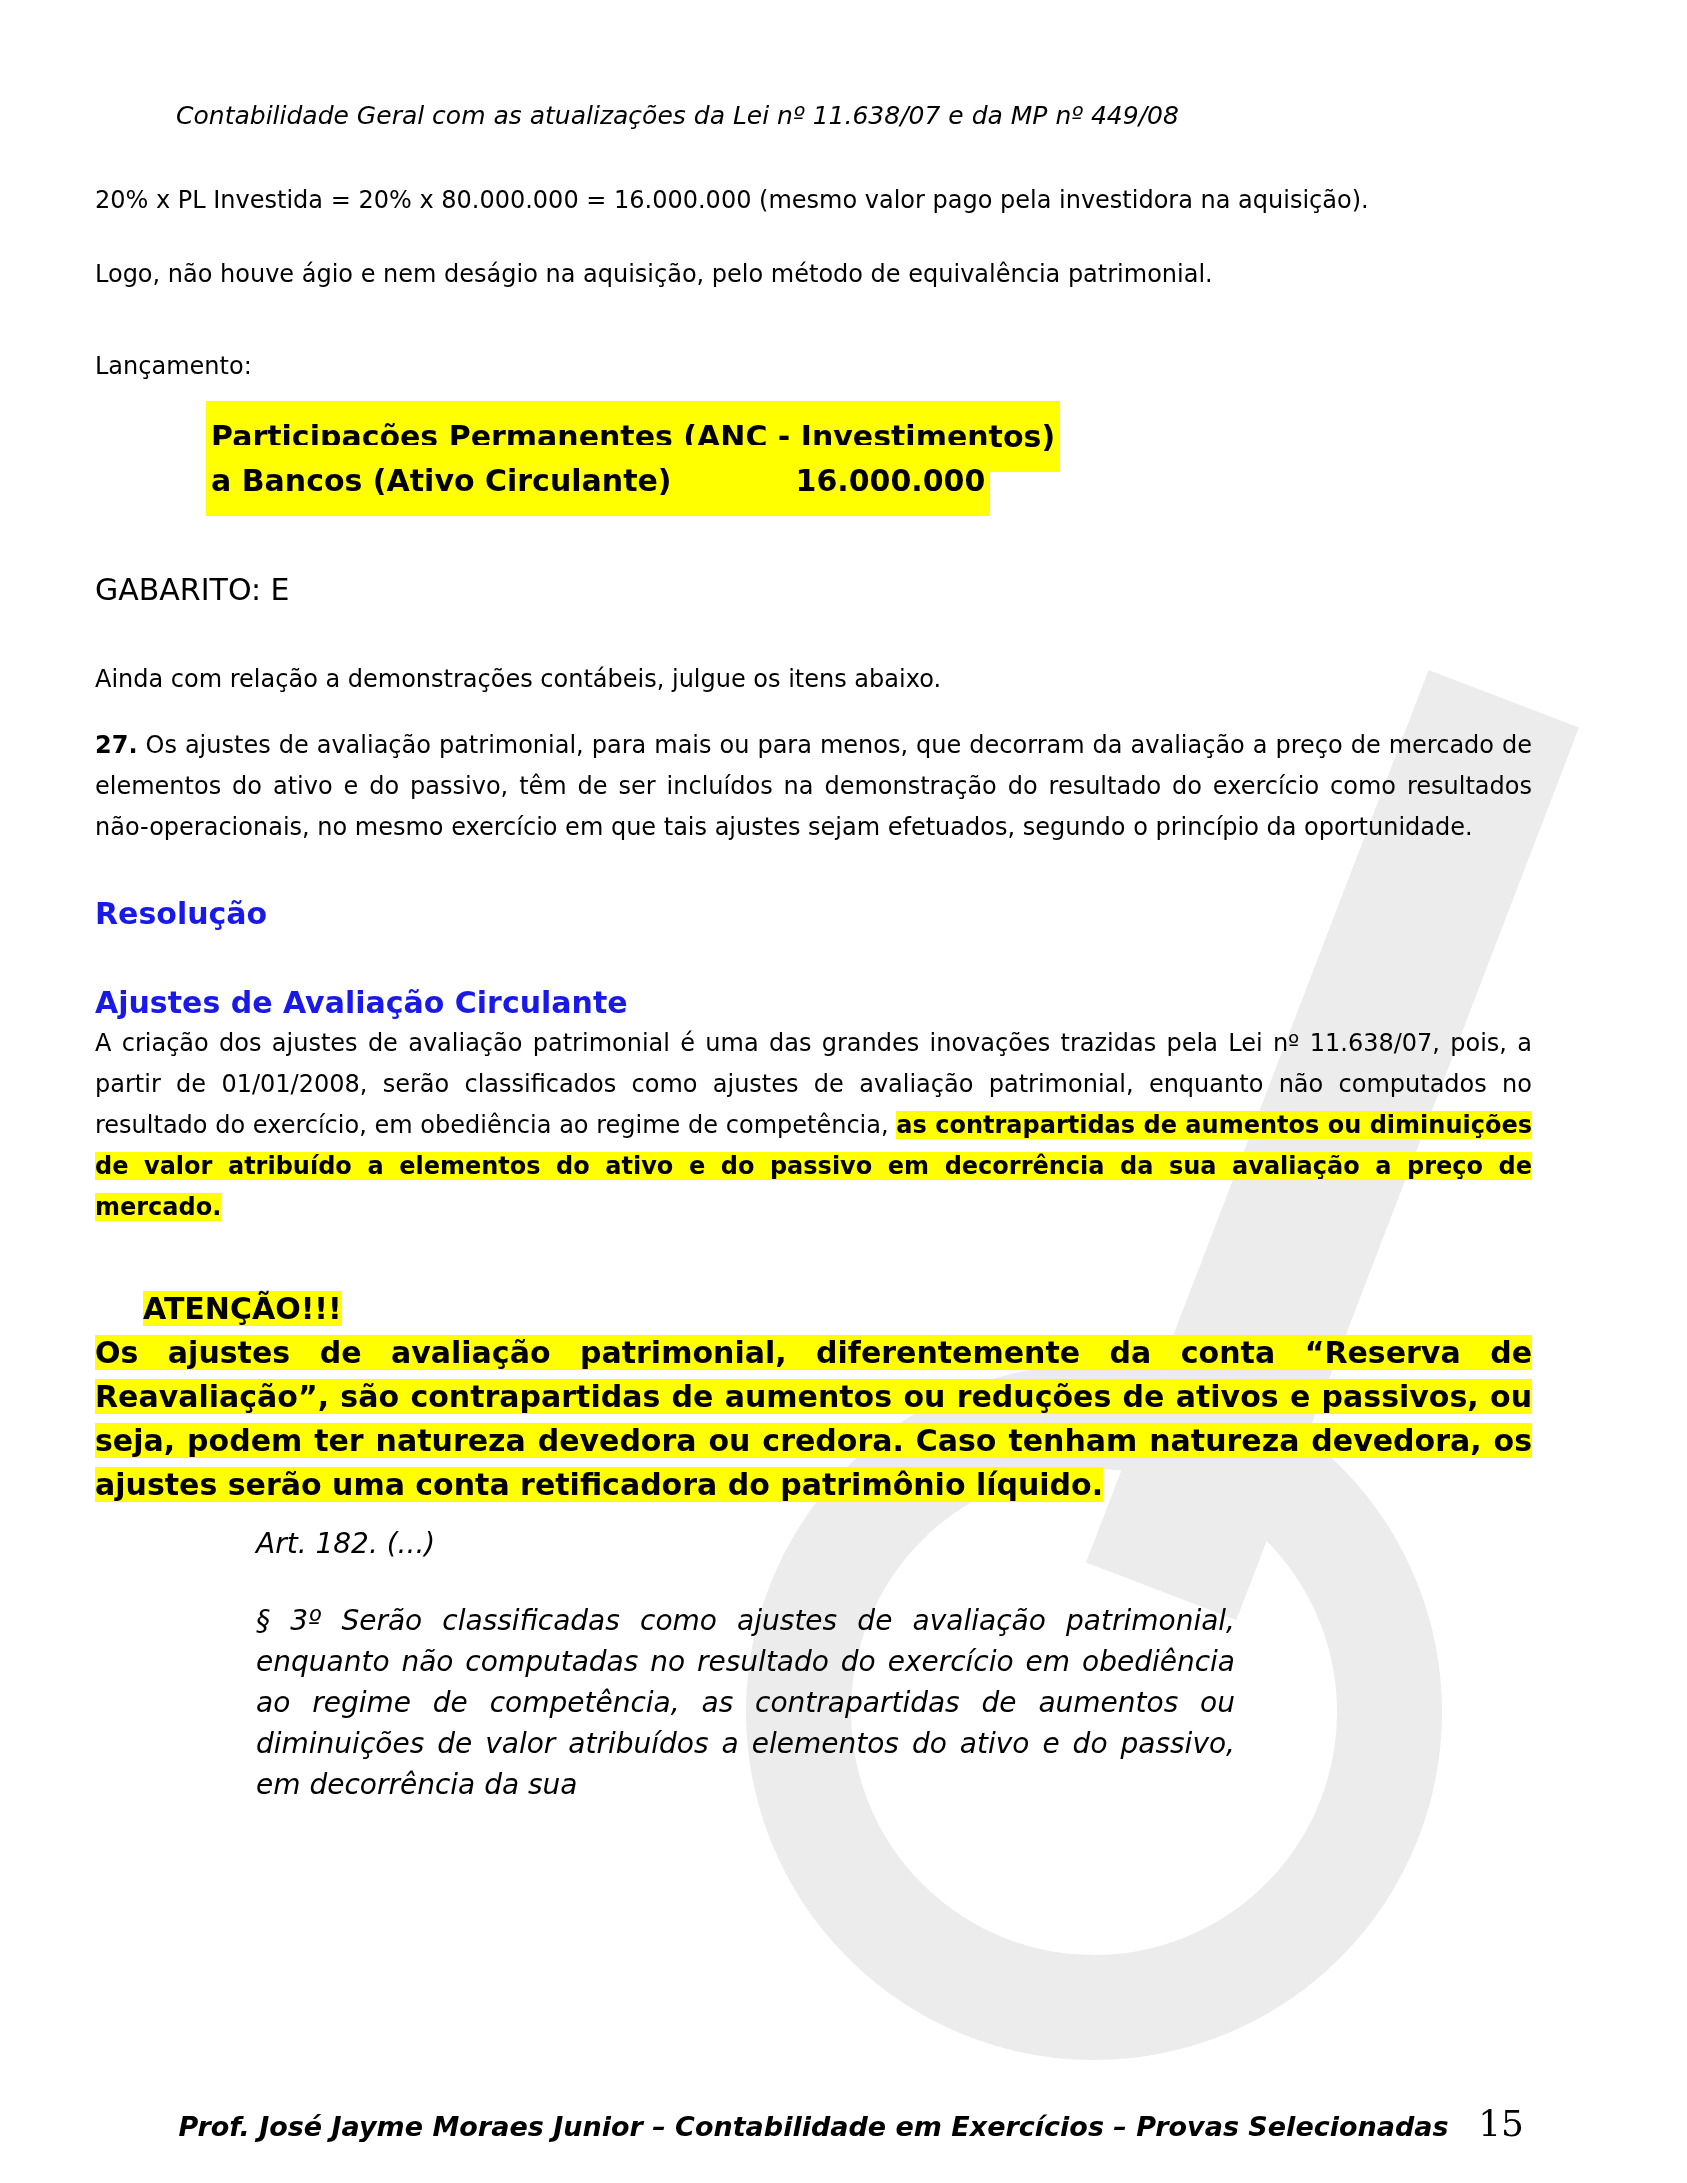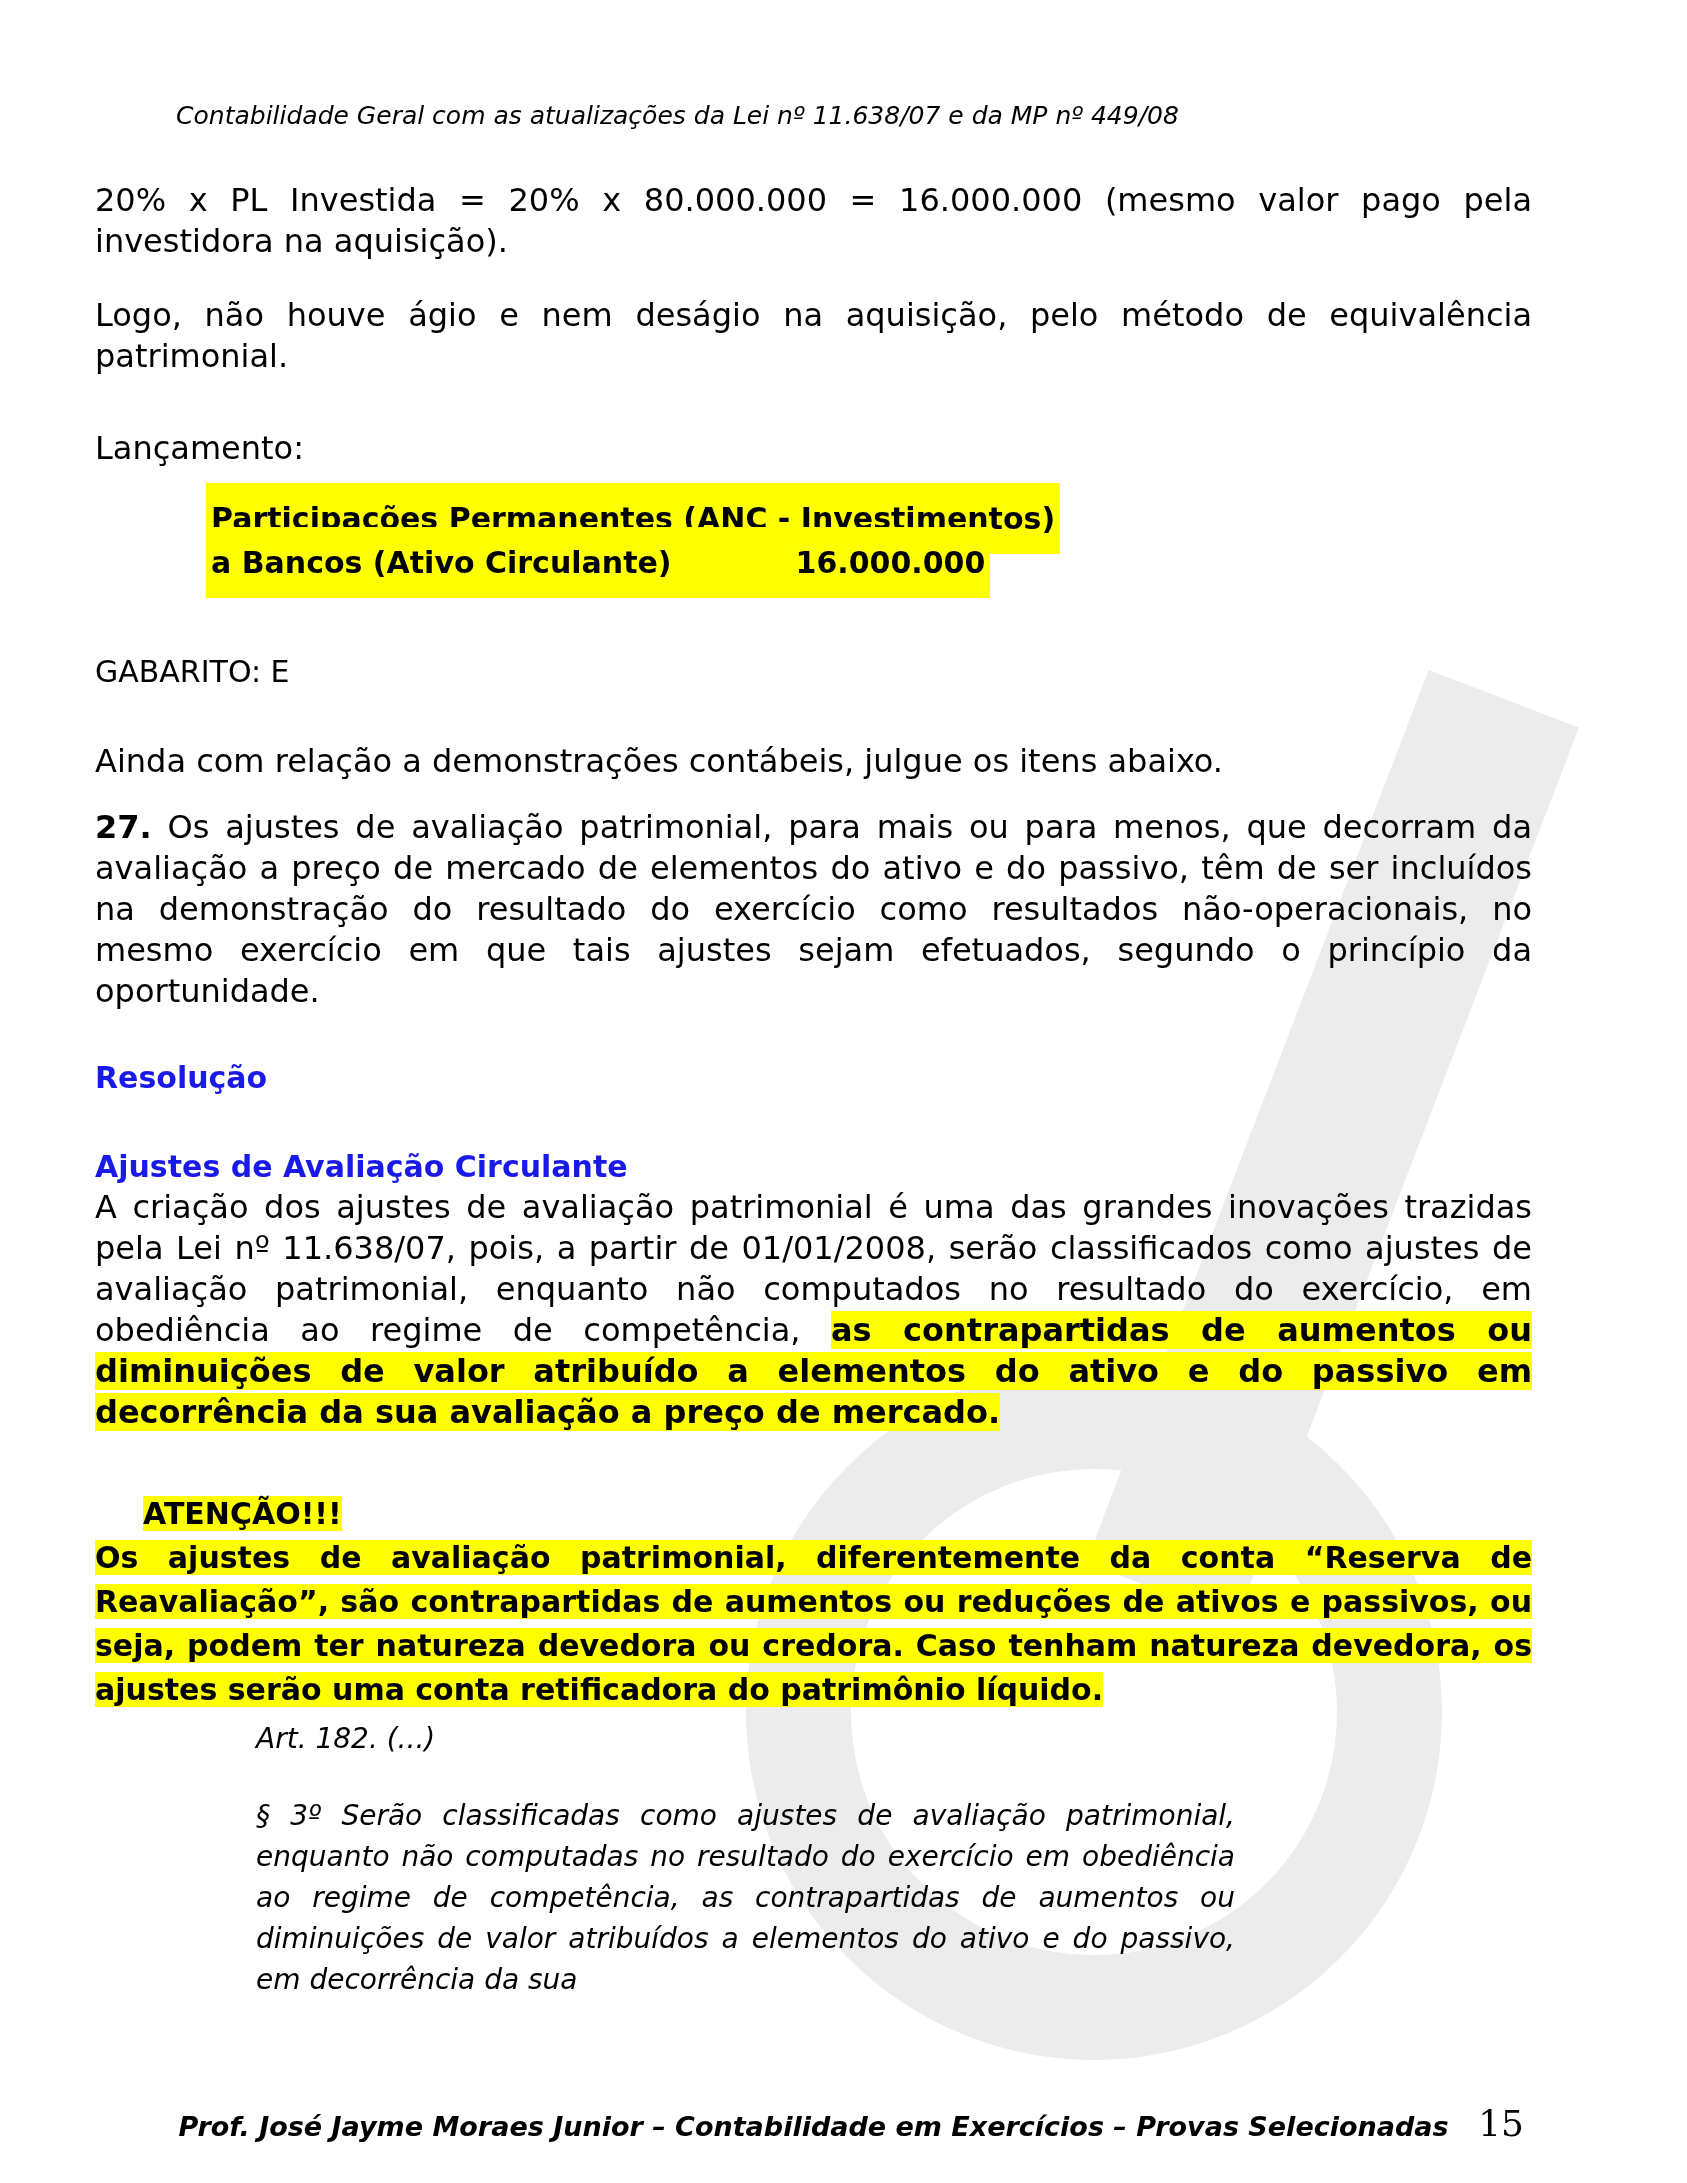--- a/index.html
+++ b/index.html
@@ -17,21 +17,21 @@
   .wm-band{
     position:absolute;left:1252px;top:667px;width:161px;height:956px;
     background:var(--wm,#ececec);transform:rotate(21deg);z-index:0;
   }
   
   .content{position:relative;z-index:1;padding:99px 155px 0 95px;}
   .hdr-title{
     font-style:italic;font-size:25px;line-height:33px;
     text-align:center;margin:0 330px 0 58px;white-space:nowrap;
   }
-  .para{font-size:32px;line-height:41px;text-align:justify;}
+  .para{font-size:24px;line-height:41px;text-align:justify;}
   .b{font-weight:bold;}
   .hl{background:var(--hl,#ffff00);}
   .entry{
     margin-left:111px;font-size:30px;line-height:44px;font-weight:bold;
   }
   .entry .hl{padding:18px 5px;}
   .entry .sp{display:inline-block;width:124px;}
   .gabarito{font-weight:normal;font-size:30px;line-height:41px;}
   .heading-blue{color:var(--blue,#1a1ae8);font-weight:bold;font-size:30px;line-height:41px;}
   .atencao-par{font-weight:bold;font-size:30px;line-height:44px;text-align:justify;}
@@ -65,21 +65,21 @@
   .mt-p1{margin-top:48px;}
   .mt-p2{margin-top:33px;}
   .mt-lanc{margin-top:51px;}
   .mt-entry{margin-top:28px;}
   .mt-gab{margin-top:66px;}
   .mt-ainda{margin-top:49px;}
   .mt-q27{margin-top:25px;}
   .mt-res{margin-top:45px;}
   .mt-aju{margin-top:48px;}
   .mt-aten{margin-top:59px;}
-  .mt-art{margin-top:6px;}
+  .mt-art{margin-top:16px;}
   .mt-par3{margin-top:36px;font-style:italic;}
 </style>
 </head>
 <body>
 
 <div class="page">
 
   <div class="wm-band"></div>
   <div class="wm-ring"></div>
 

